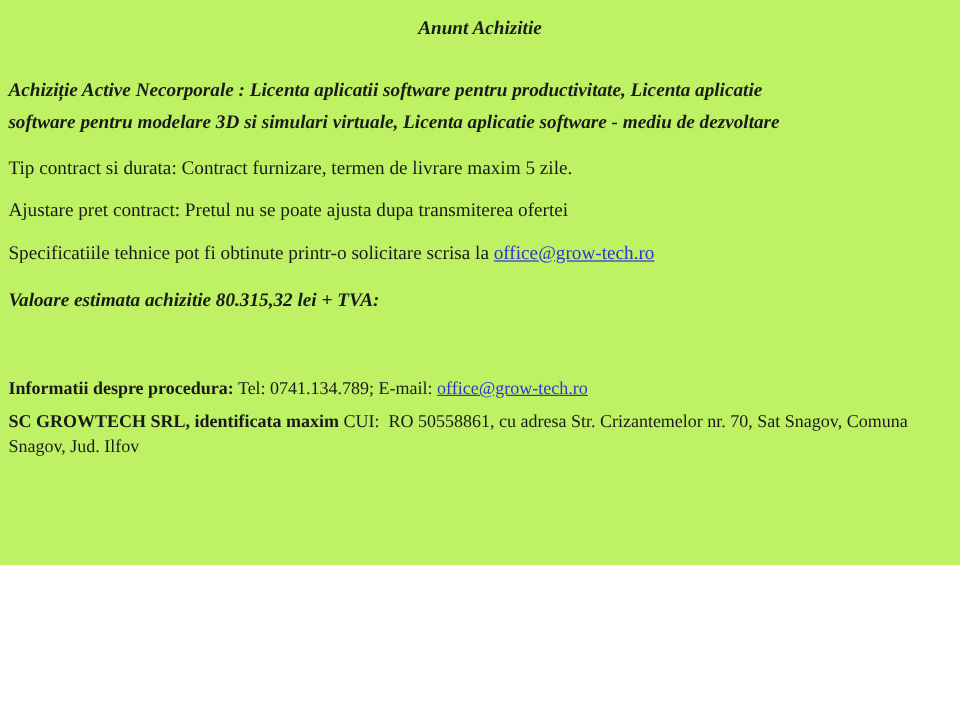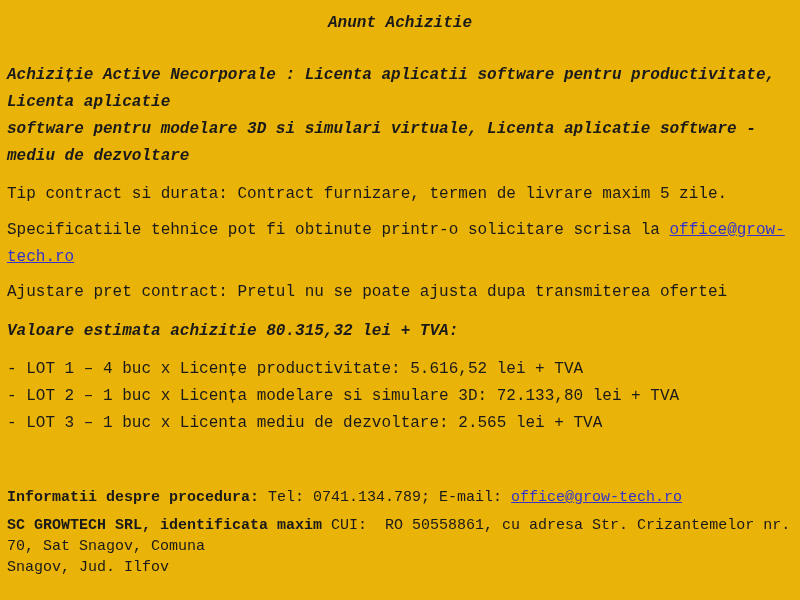--- a/index.html
+++ b/index.html
@@ -1,24 +1,24 @@
 <!DOCTYPE html>
 <html><head>
 <meta charset="utf-8">
 <style>
   html, body { margin: 0; padding: 0; background: #ffffff; }
   .page {
     position: relative;
     width: 800px;
-    height: 600px;
+    height: 471px;
     box-sizing: border-box;
     padding: 0 7px 0 7px;
-    background: #eab308;
+    background: #bef264;
     overflow: hidden;
-    font-family: Liberation Mono, monospace;
+    font-family: Liberation Serif, serif;
     font-size: 16px;
     line-height: 27px;
     color: #1a1a1a;
   }
   .line, .para { margin: 0; white-space: pre-wrap; }
   .title {
     margin-top: 10px;
     text-align: center;
     font-weight: bold;
     font-style: italic;
@@ -57,31 +57,26 @@
 
 <div class="page">
 
   <div class="line title">Anunt Achizitie</div>
 
   <div class="para intro">Achiziție Active Necorporale : Licenta aplicatii software pentru productivitate, Licenta aplicatie
 software pentru modelare 3D si simulari virtuale, Licenta aplicatie software - mediu de dezvoltare</div>
 
   <div class="line tip">Tip contract si durata: Contract furnizare, termen de livrare maxim 5 zile.</div>
 
+  <div class="line ajustare">Ajustare pret contract: Pretul nu se poate ajusta dupa transmiterea ofertei</div>
+
   <div class="line specs"><span>Specificatiile tehnice pot fi obtinute printr-o solicitare scrisa la </span><a class="doc-link">office@grow-tech.ro</a></div>
-
-  <div class="line ajustare">Ajustare pret contract: Pretul nu se poate ajusta dupa transmiterea ofertei</div>
 
   <div class="line valoare">Valoare estimata achizitie 80.315,32 lei + TVA:</div>
 
-  <div class="lots">
-    <div class="line">- LOT 1 – 4 buc x Licențe productivitate: 5.616,52 lei + TVA</div>
-    <div class="line">- LOT 2 – 1 buc x Licența modelare si simulare 3D: 72.133,80 lei + TVA</div>
-    <div class="line">- LOT 3 – 1 buc x Licenta mediu de dezvoltare: 2.565 lei + TVA</div>
-  </div>
 
 
 
   <div class="footer">
     <div class="line"><span class="b">Informatii despre procedura:</span><span> Tel: 0741.134.789; E-mail: </span><a class="doc-link">office@grow-tech.ro</a></div>
 
     <div class="para company"><span class="b">SC GROWTECH SRL, identificata maxim</span><span> CUI:&nbsp; RO 50558861, cu adresa Str. Crizantemelor nr. 70, Sat Snagov, Comuna</span><br><span>Snagov, Jud. Ilfov</span></div>
   </div>
 
 </div>

